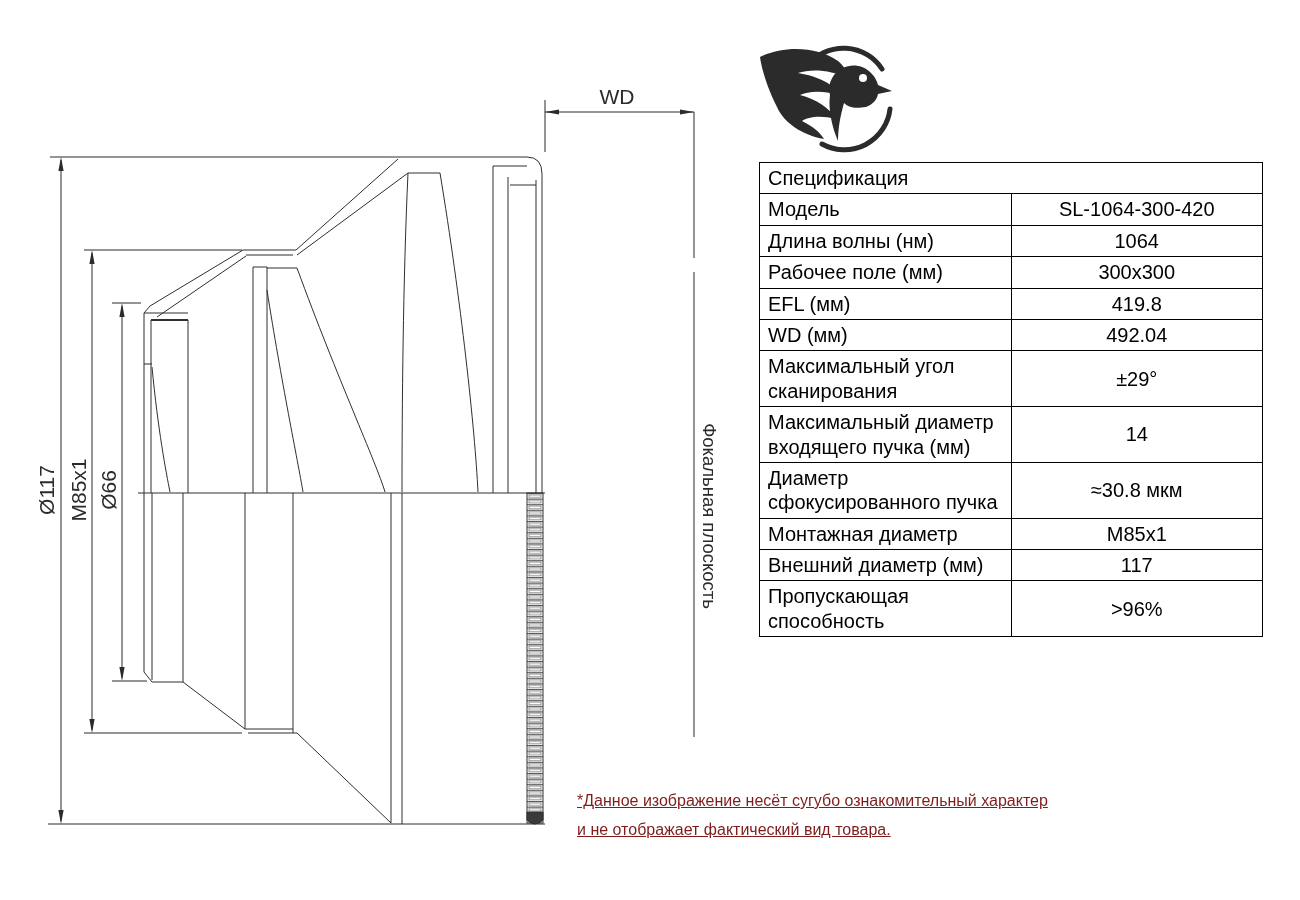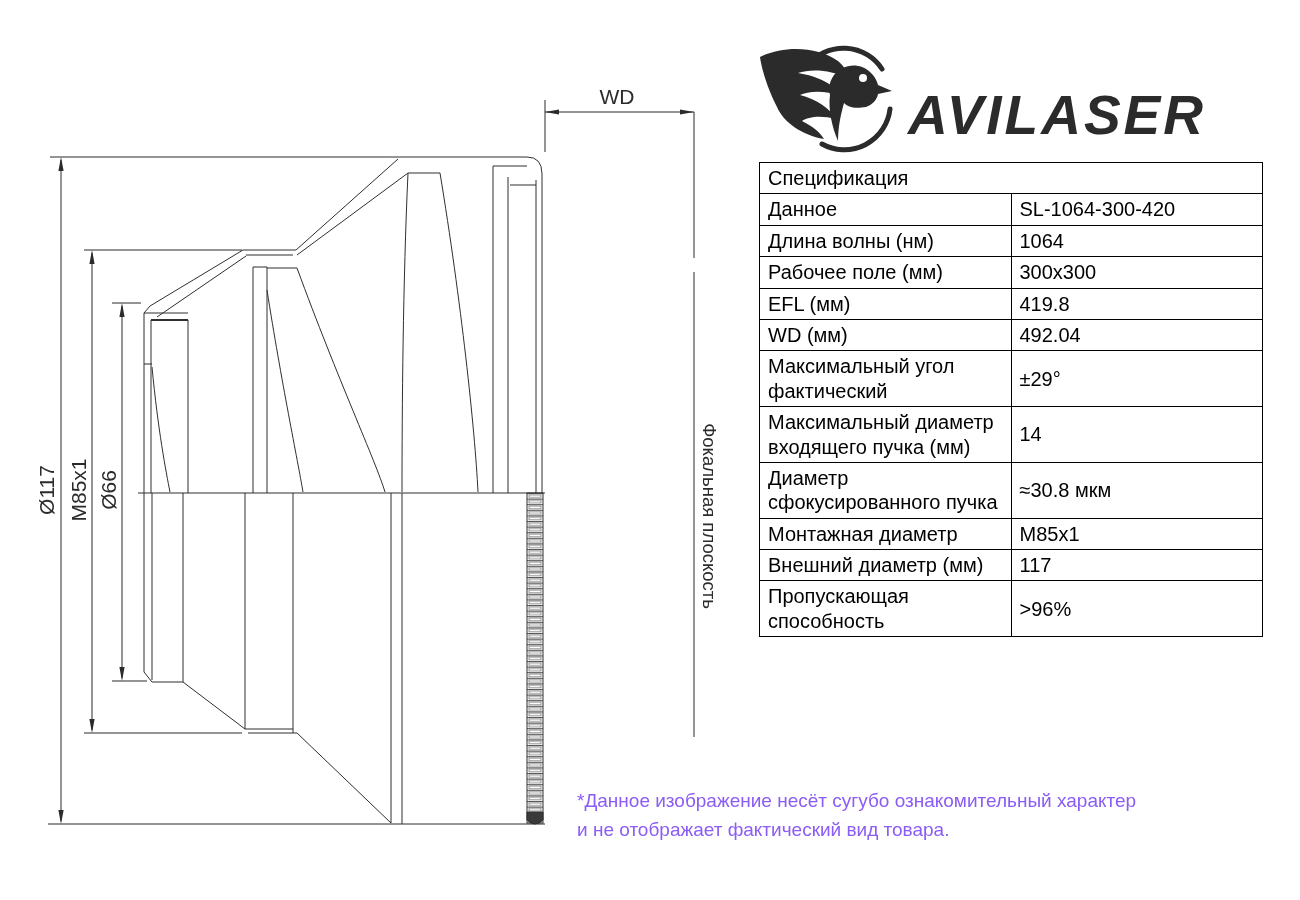--- a/index.html
+++ b/index.html
@@ -19,25 +19,25 @@
     position:absolute;left:759px;top:162px;width:504px;
     border-collapse:collapse;table-layout:fixed;
     font-size:20px;line-height:1.22;
   }
   table.spec td{
     border:1px solid #000;padding:3px 8px;vertical-align:middle;
     overflow:hidden;
     margin-top:15px;
   }
   td.lbl{width:272px;}
-  td.val{width:230px;text-align:left;}
+  td.val{width:230px;text-align:center;}
   td.hdr{padding:4px 8px;}
   .footnote{
     position:absolute;left:577px;top:786px;width:710px;
-    font-size:19px;line-height:29px;color:#8b5cf6;
+    font-size:16px;line-height:29px;color:#7f1d1d;text-decoration:underline;
   }
   svg text{font-family:"Liberation Sans", sans-serif;fill:#2b2b2b;}
 </style>
 </head>
 <body>
 
 <svg id="drawing" width="745" height="900" viewBox="0 0 745 900">
   <defs>
     <pattern id="thr" x="527" y="493" width="16" height="5.6" patternUnits="userSpaceOnUse">
       <rect width="16" height="5.6" fill="#ffffff"></rect>
@@ -150,50 +150,49 @@
       <path d="M140,64 A46,46 0 0 1 72,99"></path>
     </g>
     <path fill="#2b2b2b" d="M10,12 C35,0 68,2 88,16 C94,21 98,28 99,34 C80,24 60,24 48,28
       C68,31 85,40 92,51 C74,45 58,46 50,50 C66,54 80,63 86,74 C70,70 58,72 52,76
       C62,81 70,87 74,94 C52,90 34,78 27,62 C18,44 12,26 10,12 Z"></path>
     <path fill="#2b2b2b" d="M84,30 C90,22 102,18 112,22 C120,25 126,32 128,40 L142,46 L128,49
       C127,55 122,60 116,62 C104,64 98,62 94,58 C90,72 88,84 88,96
       C82,82 78,64 80,50 C78,42 80,36 84,30 Z"></path>
     <circle cx="113" cy="33" r="4" fill="#ffffff"></circle>
   </svg>
-  <div class="brand">AVILASER</div>
 </div>
 
 <table class="spec">
   <tbody>
     <tr>
       <td class="hdr" colspan="2">Спецификация</td>
     </tr>
     <tr>
-      <td class="lbl">Данное</td>
+      <td class="lbl">Модель</td>
       <td class="val">SL-1064-300-420</td>
     </tr>
     <tr>
       <td class="lbl">Длина волны (нм)</td>
       <td class="val">1064</td>
     </tr>
     <tr>
       <td class="lbl">Рабочее поле (мм)</td>
       <td class="val">300x300</td>
     </tr>
     <tr>
       <td class="lbl">EFL (мм)</td>
       <td class="val">419.8</td>
     </tr>
     <tr>
       <td class="lbl">WD (мм)</td>
       <td class="val">492.04</td>
     </tr>
     <tr>
-      <td class="lbl">Максимальный угол фактический</td>
+      <td class="lbl">Максимальный угол сканирования</td>
       <td class="val">±29°</td>
     </tr>
     <tr>
       <td class="lbl">Максимальный диаметр входящего пучка (мм)</td>
       <td class="val">14</td>
     </tr>
     <tr>
       <td class="lbl">Диаметр сфокусированного пучка</td>
       <td class="val">≈30.8 мкм</td>
     </tr>

